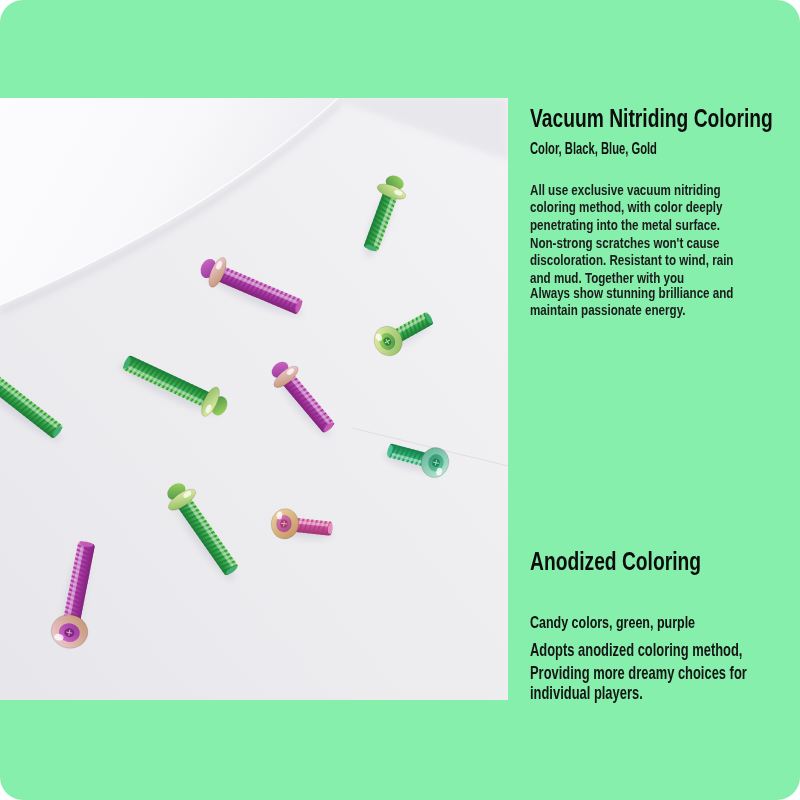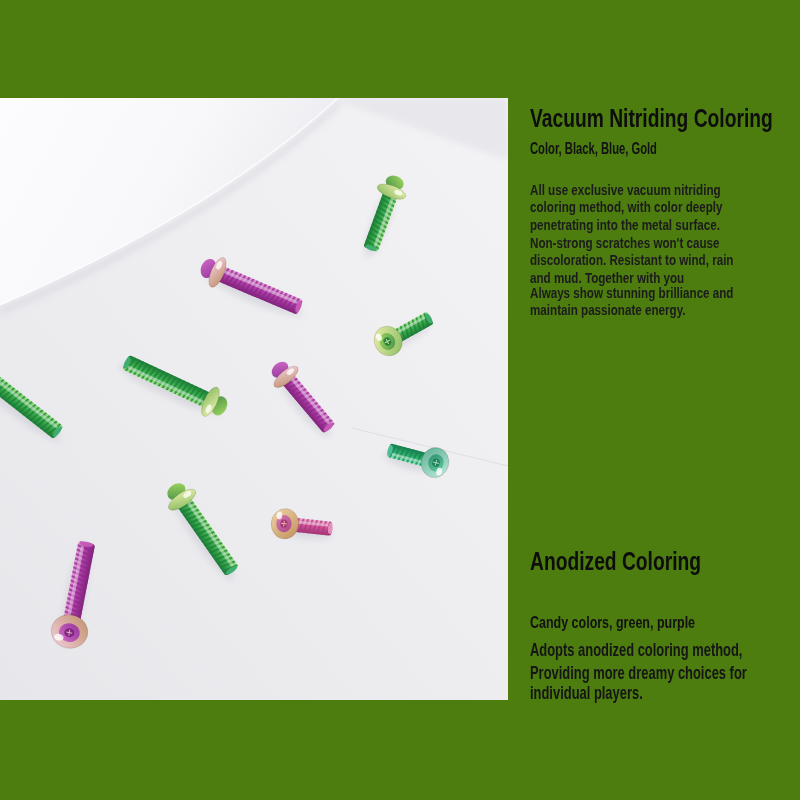--- a/index.html
+++ b/index.html
@@ -1,18 +1,18 @@
 <!DOCTYPE html>
 <html><head>
 <meta charset="utf-8">
 <style>
   html,body{margin:0;padding:0;background:#ffffff;}
   #page{
-    position:relative;width:800px;height:800px;background:#4d7c0f;overflow:hidden;
-    font-family:"Liberation Sans", sans-serif;color:#1a1a1a;
+    position:relative;width:800px;height:800px;background:#86efac;overflow:hidden;
+    font-family:"Liberation Sans", sans-serif;color:#1a1a1a;border-radius:23px;
   }
   #photo{position:absolute;left:0;top:98px;width:508px;height:602px;}
   #photo svg{display:block;width:508px;height:602px;}
   .txt{position:absolute;left:530px;white-space:nowrap;transform-origin:0 0;font-weight:700;}
   .h1{top:104px;font-size:25px;line-height:28px;color:#0d0d0d;transform:scaleX(0.77);}
   .sub1{top:140px;font-size:16px;line-height:18px;color:#111;transform:scaleX(0.70);}
   .body{font-size:15.5px;line-height:17.3px;color:#1b1b1b;transform:scaleX(0.75);}
   .p1{top:181px;} .p2{top:234px;} .p3{top:284px;}
   .h2{top:547px;font-size:25px;line-height:28px;color:#0d0d0d;transform:scaleX(0.77);}
   .sub2{top:614px;font-size:16px;line-height:18px;color:#111;transform:scaleX(0.78);}

